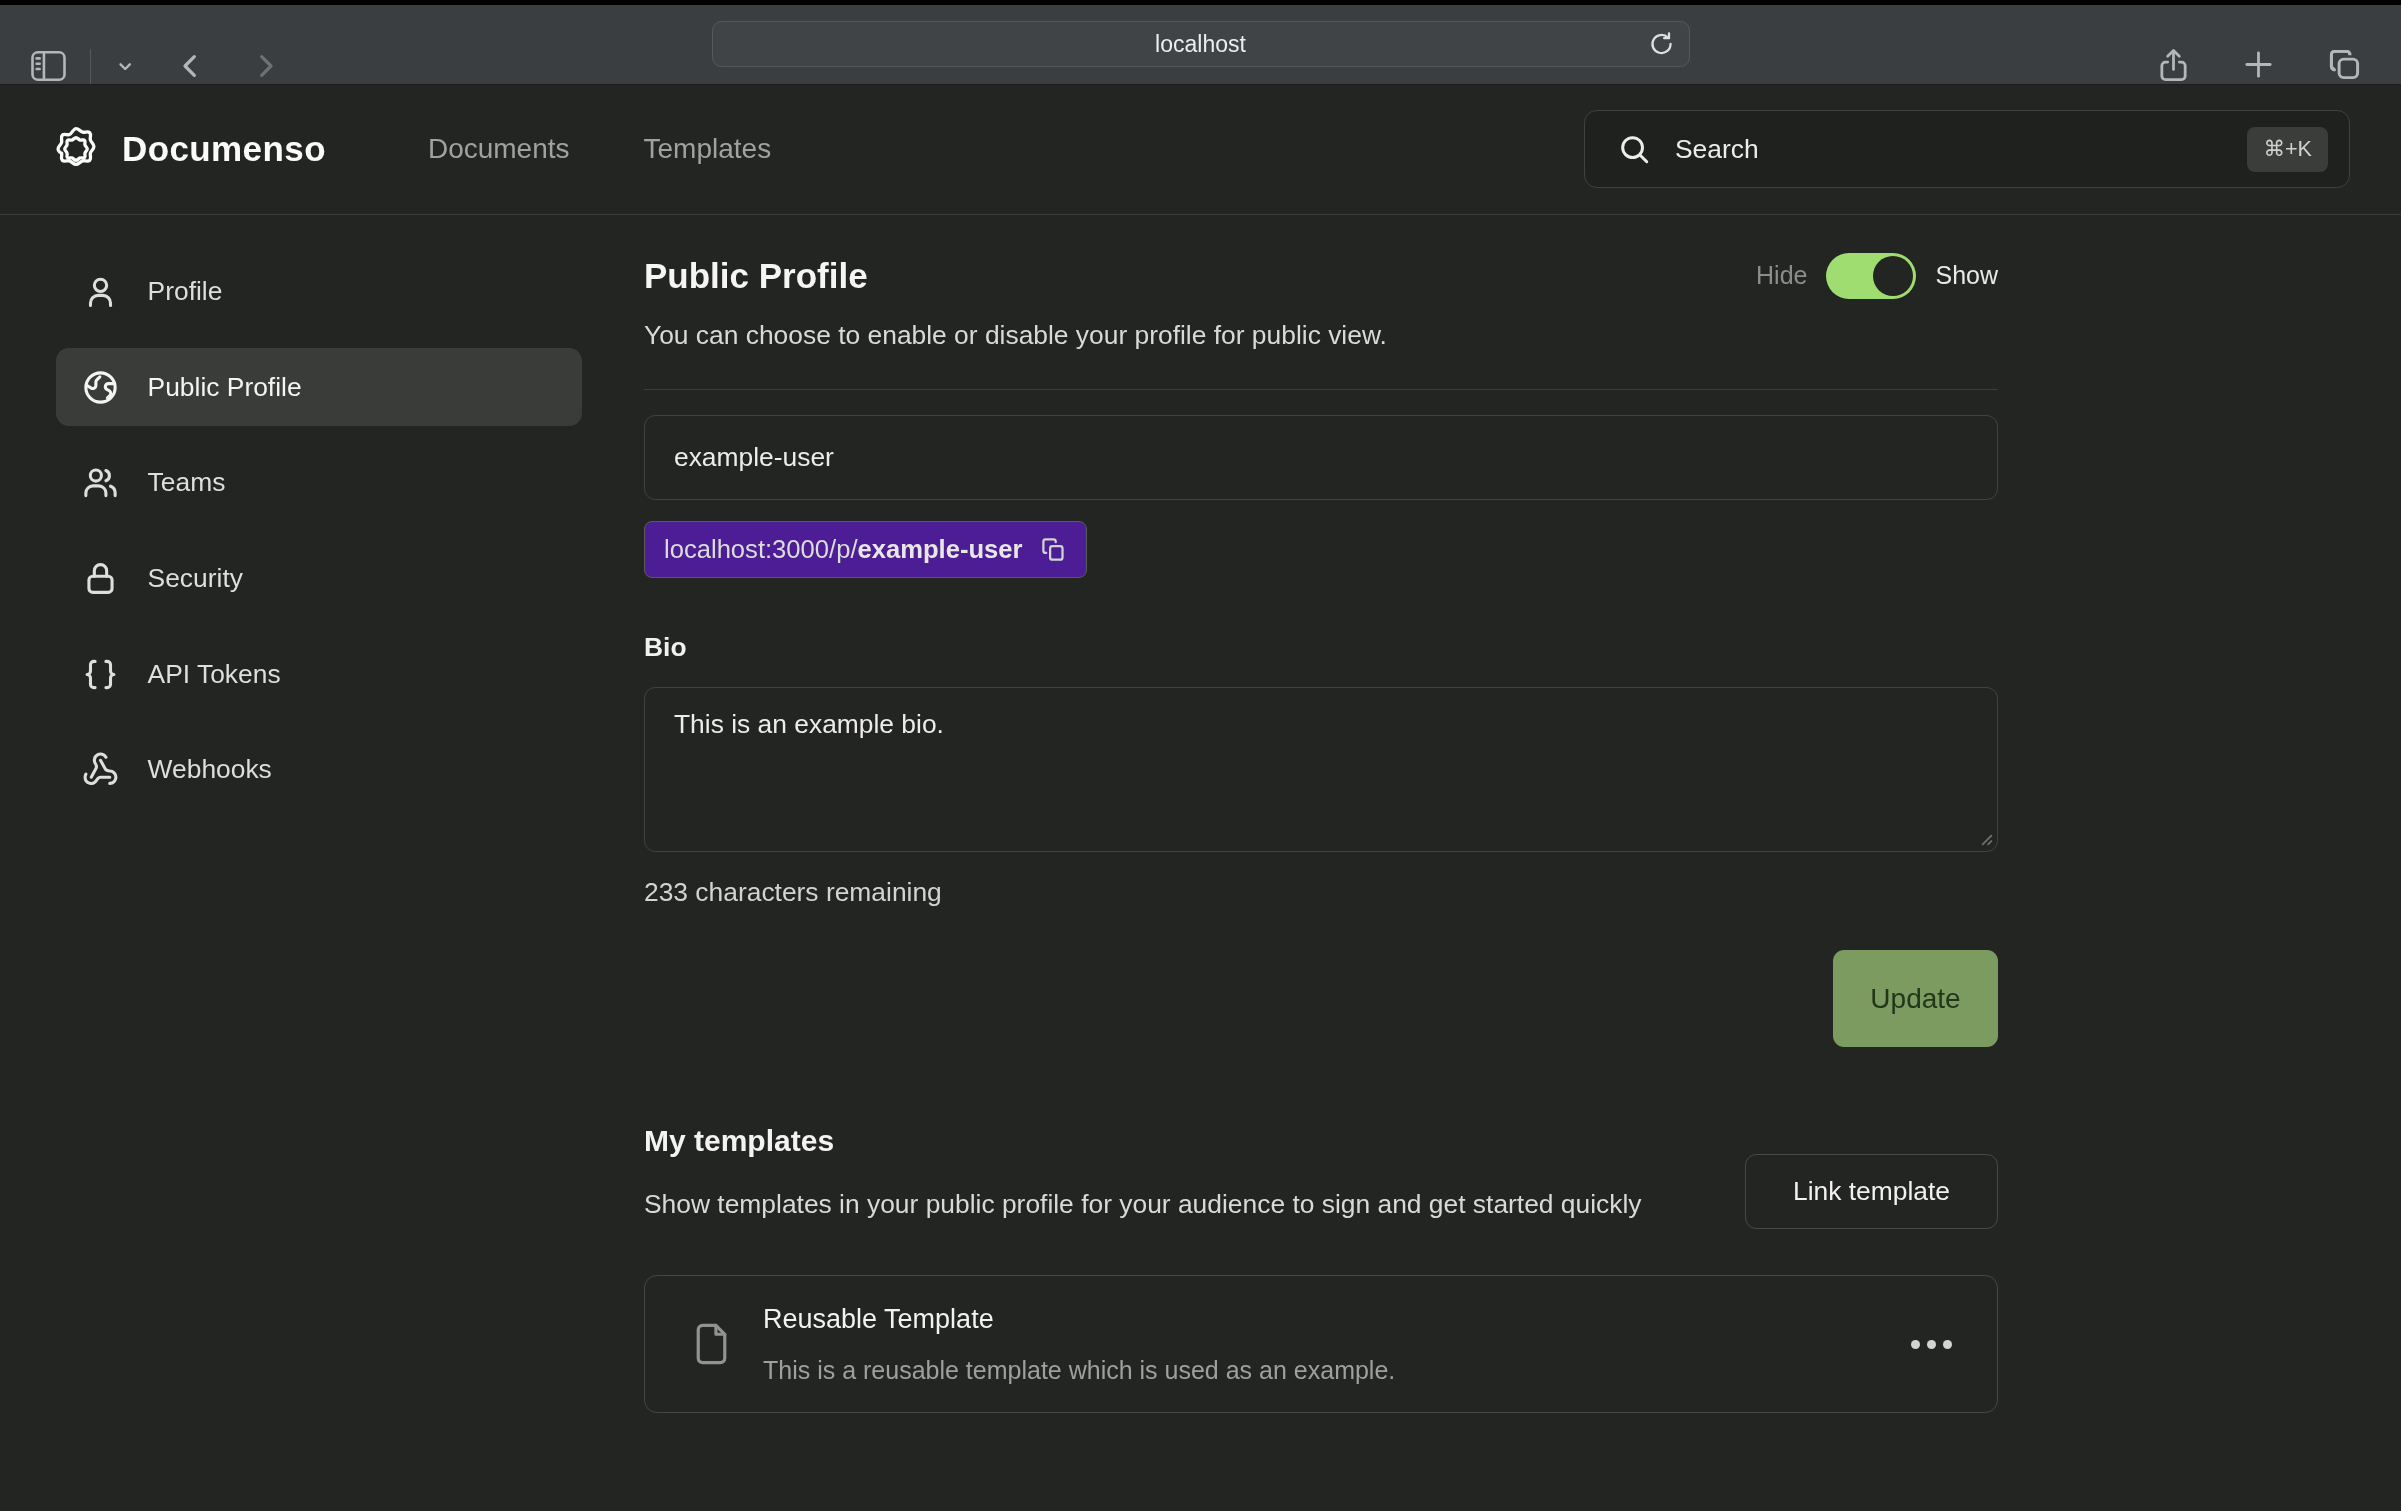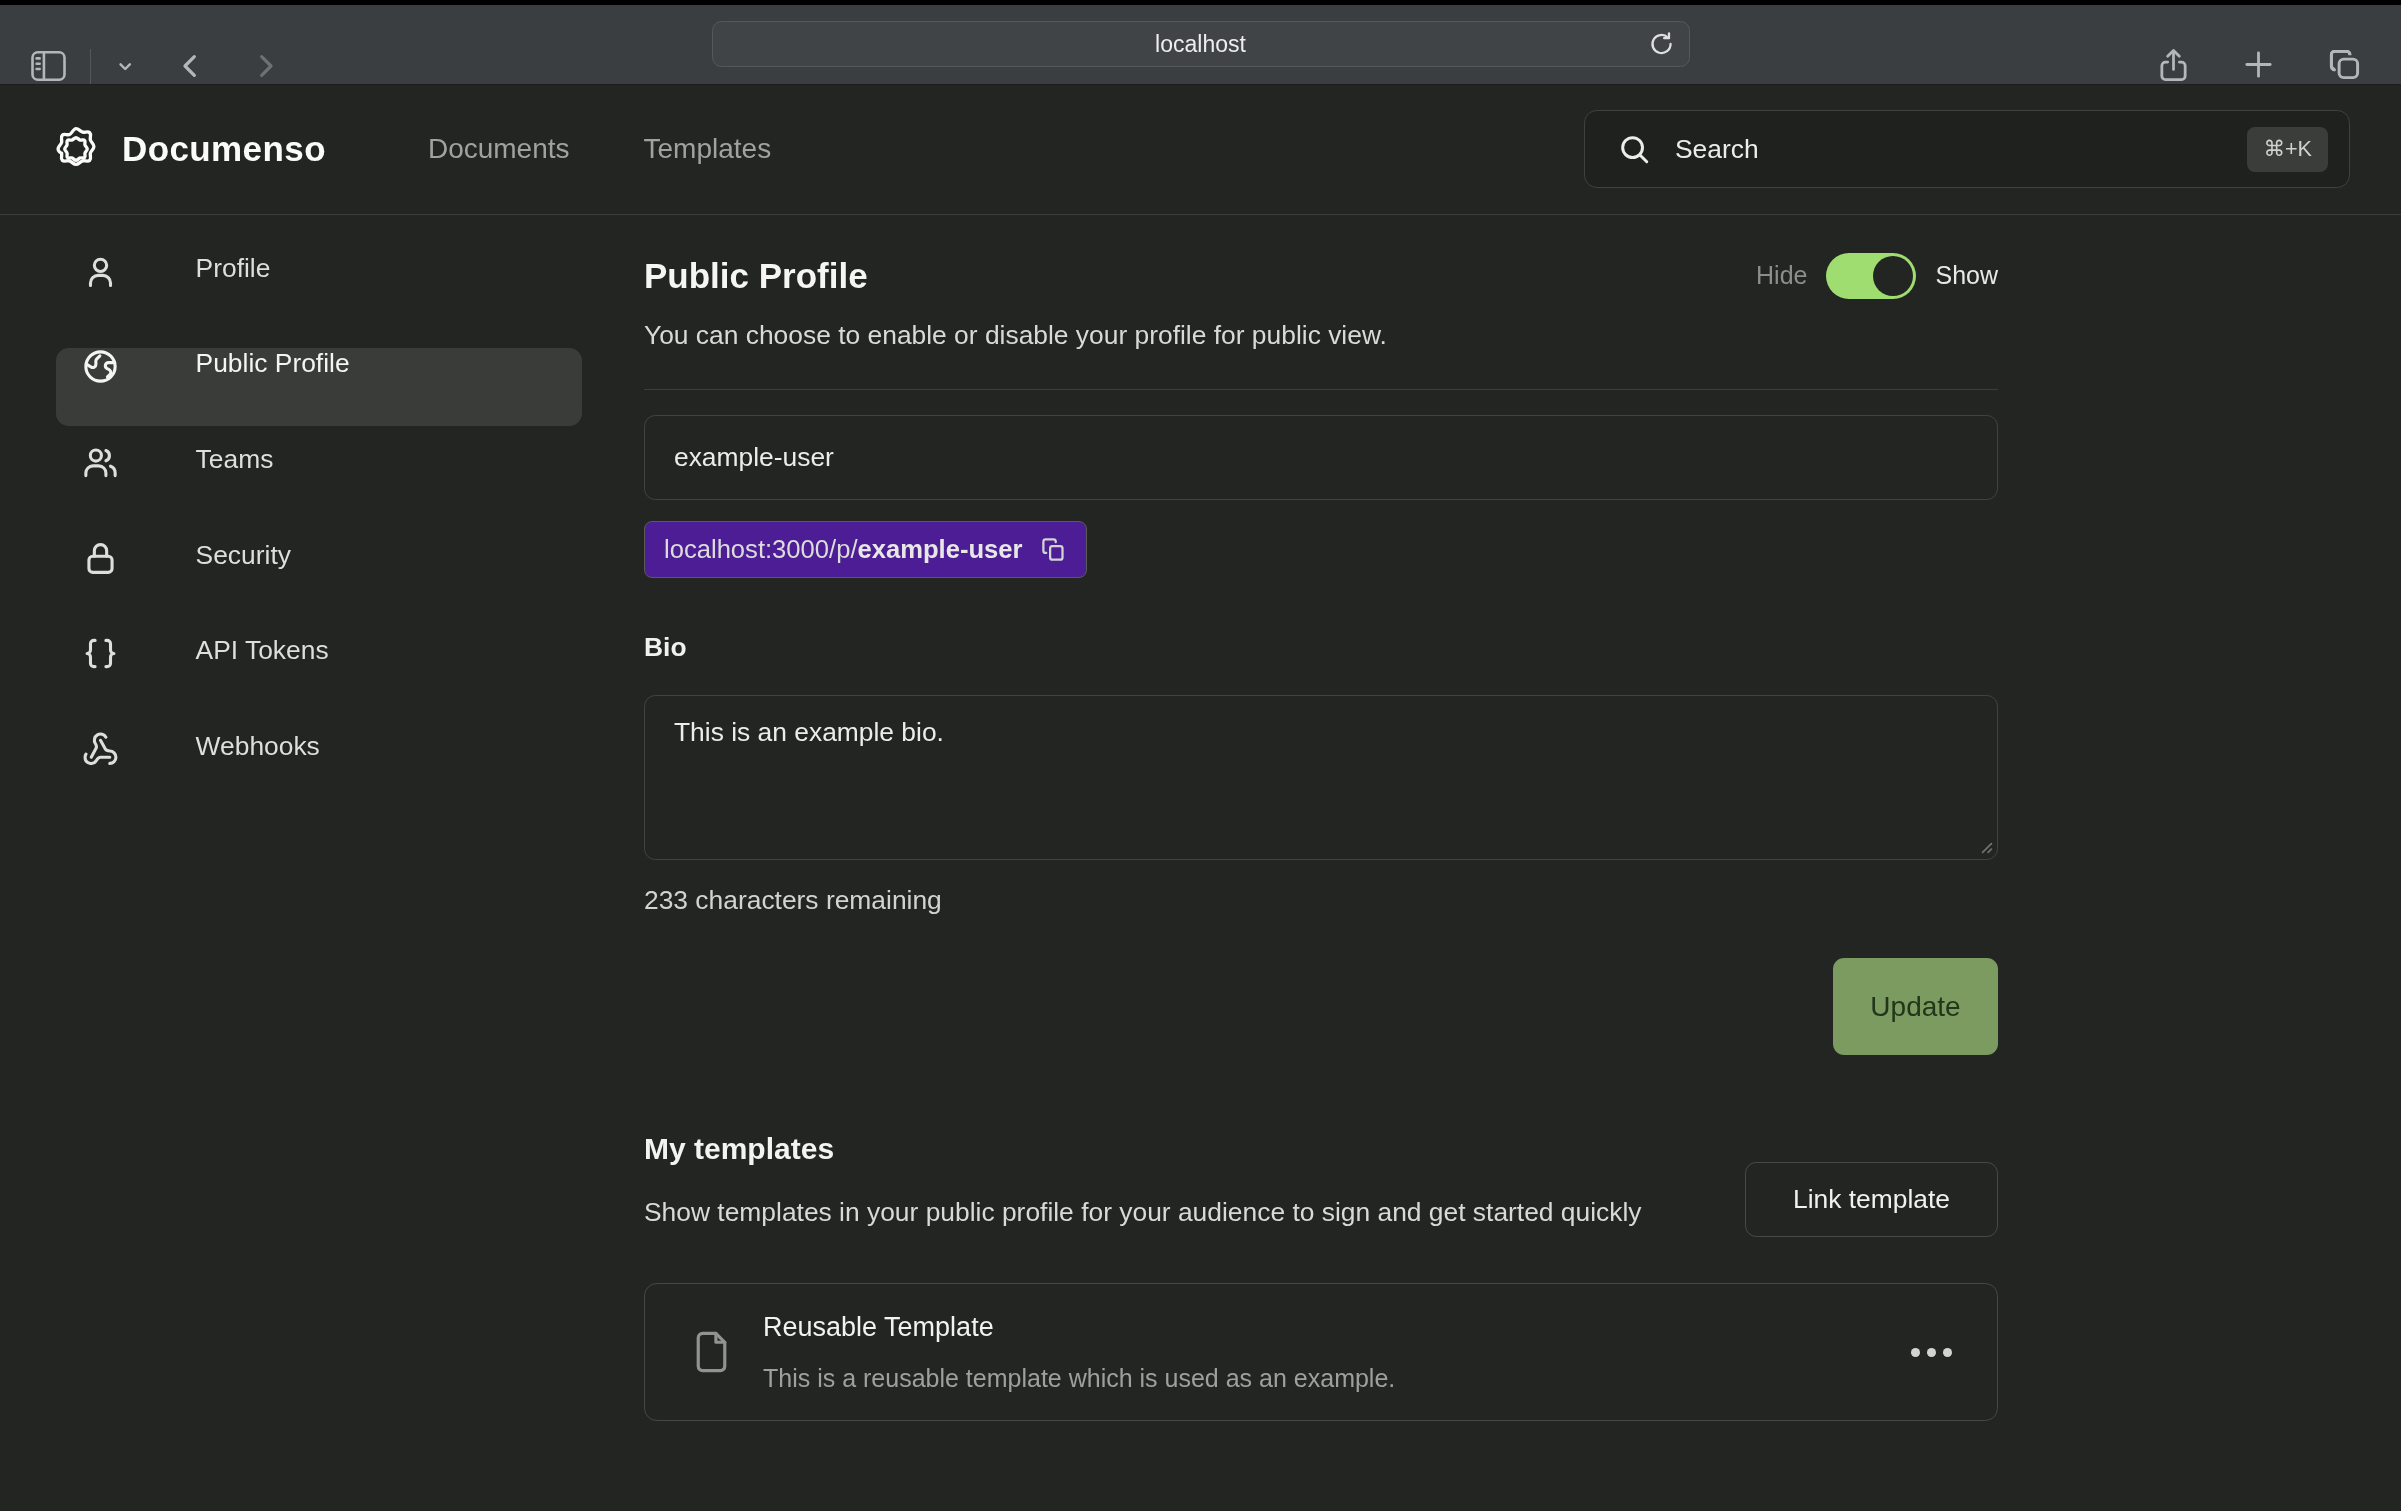--- a/index.html
+++ b/index.html
@@ -31,21 +31,21 @@
   .account { display:flex; align-items:center; margin-left:83px; cursor:pointer; }
   .avatar { width:75px; height:75px; border-radius:50%; background:#383b38; border:3.2px solid #4d504d; color:#b9bec5; font-size:25px; display:flex; align-items:center; justify-content:center; }
   .account-meta { margin-left:22.4px; }
   .account-name { color:#f2f2f2; font-size:27px; }
   .account-sub { color:#a6a9a6; font-size:24px; margin-top:4.8px; }
   .account-chevrons { margin-left:25.6px; color:#e3e4e2; }
 
   
   .layout { display:flex; padding:38px 0 0 56px; }
   .sidebar { width:526px; flex-shrink:0; }
-  .side-item { display:flex; height:78px; padding-left:25.6px; border-radius:12.8px; margin-bottom:17.6px; color:#dddedd; cursor:pointer;gap:48px; }
+  .side-item { display:flex; align-items:center; height:78px; padding-left:25.6px; border-radius:12.8px; margin-bottom:17.6px; color:#dddedd; cursor:pointer; }
   .side-item.active { background:#3a3c39; color:#f4f4f3; }
   .side-label { margin-left:29px; font-size:26.4px; }
   .side-icon { color:inherit; }
 
   .main { width:1354px; margin-left:62px; }
   .title-row { display:flex; align-items:center; justify-content:space-between; }
   .page-title { color:#f5f5f4; font-size:35px; font-weight:bold; }
   .toggle-wrap { display:flex; align-items:center; gap:19px; }
   .toggle-off-label { color:#8b8e8b; font-size:25px; }
   .toggle-on-label { color:#e9eae8; font-size:25px; }
@@ -54,21 +54,21 @@
   .subtitle { margin-top:21px; color:#d9dad8; font-size:26.4px; }
   .divider { margin-top:38px; border-top:1.6px solid #3b3e3b; }
 
   .field-label { margin-top:48px; color:#f1f1f0; font-size:26.4px; font-weight:bold; }
   .url-input { margin-top:25.6px; width:100%; height:85px; background:transparent; border:1.6px solid #404340; border-radius:11.2px; color:#ececeb; font-size:26.4px; padding:0 29px; font-family:"Liberation Sans", sans-serif; outline:none; }
   .copy-chip { margin-top:21px; display:inline-flex; align-items:center; gap:17.6px; background:#4c1d95; border:1.6px solid #585b58; border-radius:8px; padding:12.8px 19px; cursor:pointer; }
   .chip-text { color:#dcdddb; font-size:25.6px; }
   .chip-text b { font-weight:bold; color:#e7e8e6; }
   .chip-copy-icon { color:#d2d4d2; }
 
-  .bio-area { margin-top:32px; position:relative; }
+  .bio-area { margin-top:24px; position:relative; }
   .bio-textarea { width:100%; height:165px; background:transparent; border:1.6px solid #404340; border-radius:11.2px; color:#ececeb; font-size:26.4px; padding:21px 29px; font-family:"Liberation Sans", sans-serif; resize:none; outline:none; }
   .grip { position:absolute; right:4.8px; bottom:8px; color:#6e716e; }
   .remaining { margin-top:22.4px; color:#d3d4d2; font-size:26.4px; }
 
   .update-row { display:flex; justify-content:flex-end; margin-top:42px; }
   .update-btn { width:165px; height:97px; background:#7c9b61; border:none; border-radius:11.2px; color:#22361a; font-size:28px; font-family:"Liberation Sans", sans-serif; cursor:pointer; }
 
   .templates-head { margin-top:77px; display:flex; justify-content:space-between; }
   .templates-title { color:#f3f3f2; font-size:30px; font-weight:bold; }
   .templates-desc { margin-top:25.6px; width:1056px; color:#d9dad8; font-size:26.4px; line-height:1.56; }

